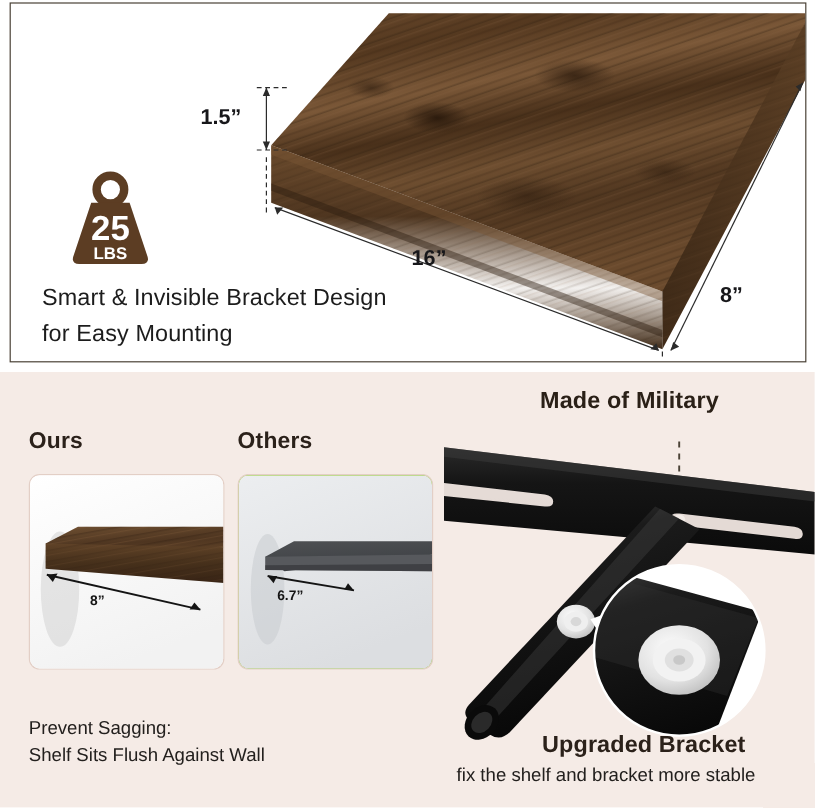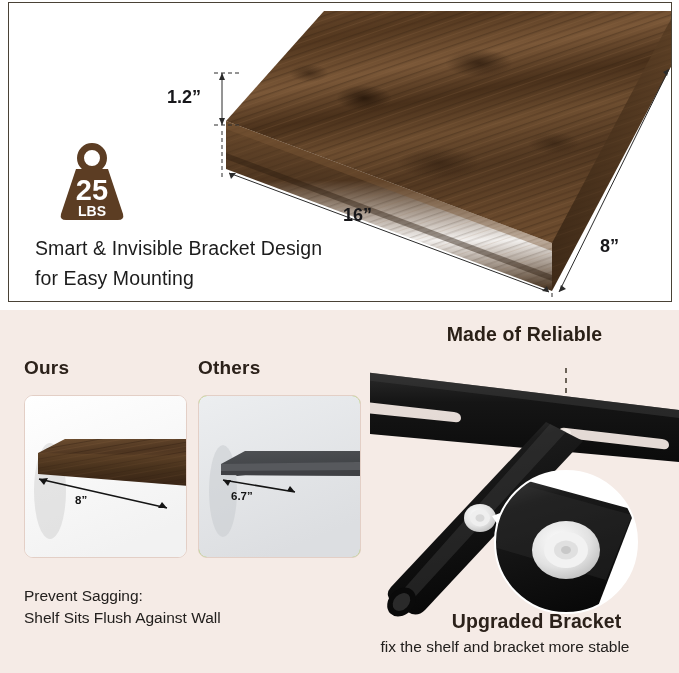--- a/index.html
+++ b/index.html
@@ -131,21 +131,21 @@
     font-size: 19.5px;
     font-weight: 700;
     color: #2b211a;
     line-height: 26px;
     letter-spacing: .1px;
   }
   .sturdy-sub {
     font-size: 15.5px;
     color: #23201e;
     line-height: 21.5px;
-    margin-top: 2px;
+    margin-top: 14px;
   }
 
   
   .bracket-col {
     position: absolute;
     left: 370px;
     top: 0px;
     width: 309px;
     height: 363px;
   }
@@ -268,21 +268,21 @@
       <polygon points="220,170 227,170 222,176" fill="#2b2b2b" stroke="none"></polygon>
       <polygon points="540,289 533,288 538,283" fill="#2b2b2b" stroke="none"></polygon>
 
       <line x1="664" y1="58" x2="664" y2="64" stroke-dasharray="4 3"></line>
       <line x1="550" y1="289" x2="660" y2="66"></line>
       <polygon points="550,289 552,282 557,286" fill="#2b2b2b" stroke="none"></polygon>
       <polygon points="660,66 654,69 658,73" fill="#2b2b2b" stroke="none"></polygon>
     </g>
   </svg>
 
-  <span class="dim-label dim-15">1.2”</span>
+  <span class="dim-label dim-15">1.5”</span>
   <span class="dim-label dim-16">16”</span>
   <span class="dim-label dim-8t">8”</span>
 
   <div class="weight-badge">
     <svg viewBox="0 0 78 82" width="78" height="82">
 
       <circle cx="39" cy="16" r="11.5" fill="none" stroke="#5C3D23" stroke-width="7"></circle>
 
       <path d="M23 27 H55 L70 72 Q71.5 78 65 78 H13 Q6.5 78 8 72 Z" fill="#5C3D23"></path>
       <text x="39" y="58" text-anchor="middle" font-family="Liberation Sans, sans-serif" font-size="29" font-weight="700" fill="#ffffff">25</text>
@@ -381,21 +381,21 @@
   <div class="sturdy">
     <div class="sturdy-sub">
       <div>Prevent Sagging:</div>
       <div>Shelf Sits Flush Against Wall</div>
     </div>
   </div>
 
   <div class="bracket-col">
 
     <div class="iron-title">
-      <span>Made of Reliable</span>
+      <span>Made of Military</span>
     </div>
 
     <svg class="bracket-stage" viewBox="0 0 309 363" width="309" height="363">
       <defs>
         <linearGradient id="plateG" x1="0" y1="0" x2="0" y2="1">
           <stop offset="0" stop-color="#2c2c2c"></stop>
           <stop offset="0.35" stop-color="#151515"></stop>
           <stop offset="1" stop-color="#0b0b0b"></stop>
         </linearGradient>
         <linearGradient id="rodG" x1="0" y1="0" x2="0.3" y2="1">

